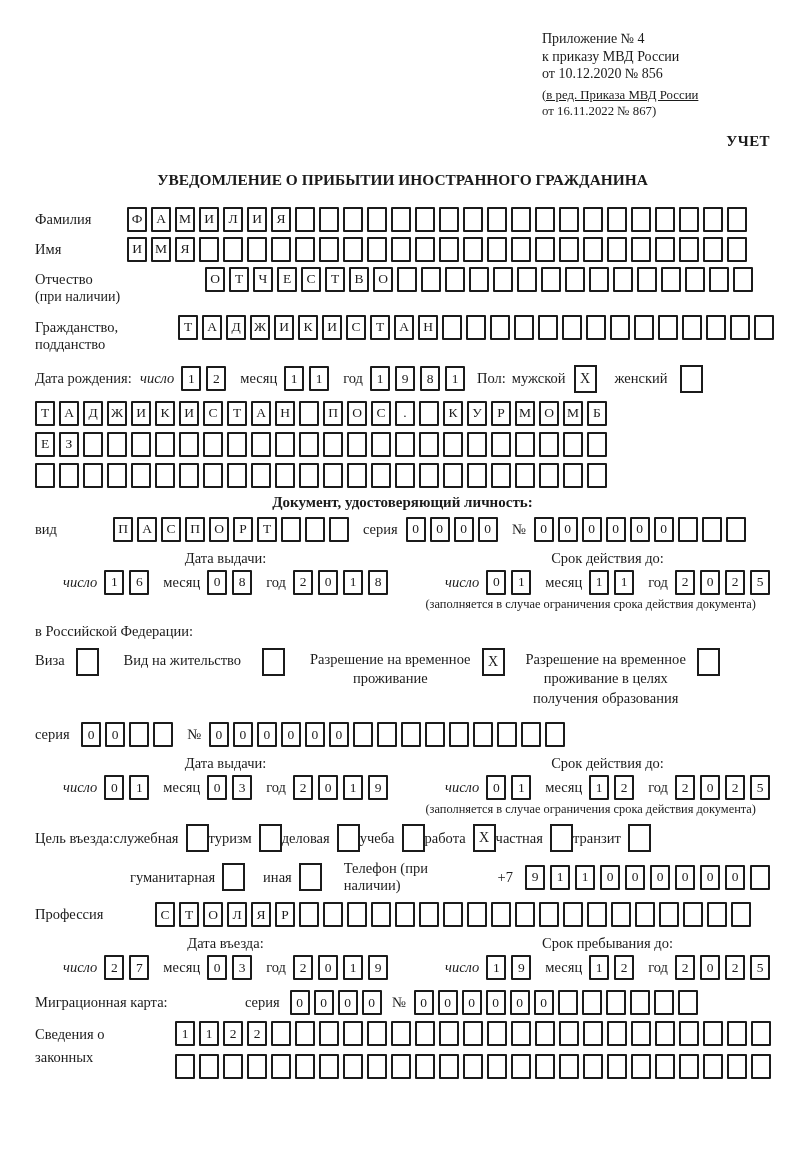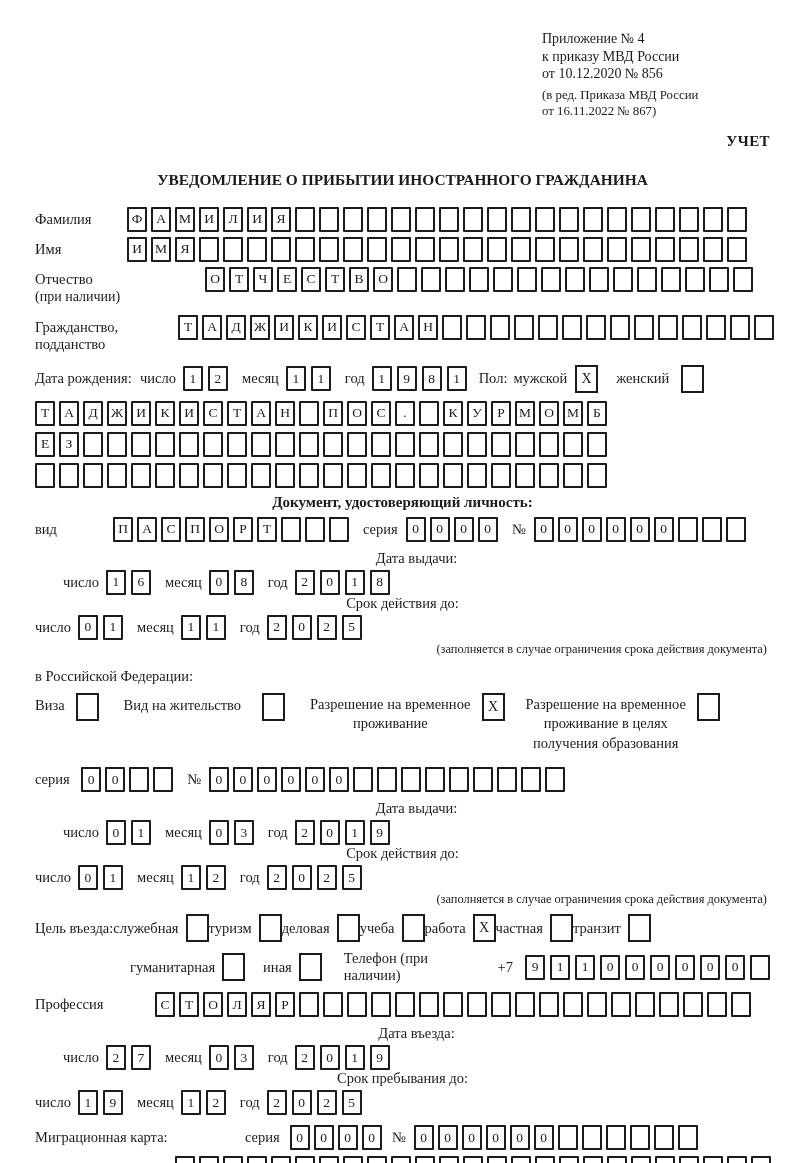--- a/index.html
+++ b/index.html
@@ -4,21 +4,21 @@
 <style>
   html,body{margin:0;padding:0;background:#fff;}
   .page{
     position:relative;width:800px;height:1163px;box-sizing:border-box;
     padding:30px 30px 0 35px;background:#fff;color:var(--ink,#1b1b1b);
     font-family:"Liberation Serif","DejaVu Serif",serif;font-size:14.5px;overflow:hidden;
   }
   
   .appendix{margin-left:auto;width:228px;font-size:14px;line-height:17.5px;}
   .appendix .amend{font-size:12.8px;line-height:16px;}
-  .appendix .amend.first{margin-top:4px;}
+  .appendix .amend.first{margin-top:4px;text-decoration:underline;}
   .forma{text-align:right;font-weight:bold;font-size:15px;margin-top:14px;letter-spacing:.4px;}
   .title{margin-top:18px;text-align:center;font-weight:bold;font-size:15.4px;line-height:23px;}
   .blank-underline{display:inline-block;width:62px;border-bottom:2px solid var(--ink,#1b1b1b);margin-left:10px;height:14px;}
   .sec1{margin-top:20px;font-weight:bold;font-size:14.4px;letter-spacing:.2px;}
   .rows{margin-top:16px;}
   
   .frow{display:flex;align-items:flex-start;margin-bottom:5px;}
   .lbl{flex:none;padding-top:4px;line-height:17px;}
   .lbl .l2{font-size:14px;}
   .cells{display:inline-flex;gap:4px;flex:none;}
@@ -28,27 +28,27 @@
     font-size:13.5px;background:#fff;
   }
   .cbox{
     display:inline-flex;align-items:center;justify-content:center;flex:none;
     width:19px;height:24px;border:2px solid var(--ink,#1b1b1b);font-size:14px;background:#fff;
   }
   .stack{display:flex;flex-direction:column;gap:6px;}
   
   .dmy{display:inline-flex;align-items:center;}
   .dmy .dmy-label{margin:0 7px 0 14px;}
-  .dmy .dmy-label:first-child{margin-left:0;}
+  .dmy .dmy-label:first-child{margin-left:0;font-style:italic;}
   .dmy .cells{gap:5px;}
-  .dual{display:flex;justify-content:space-between;margin:8px 0 24px 0;flex-direction:column;}
+  .dual{display:flex;justify-content:space-between;margin:8px 0 24px 0;}
   .half{position:relative;}
   .half.left{margin-left:28px;}
   .dmy-title{text-align:center;font-size:14.5px;margin-bottom:3px;}
-  .note{position:absolute;right:3px;top:100%;margin-top:2px;white-space:nowrap;font-size:12.4px;}
+  .note{position:absolute;right:14px;top:100%;margin-top:2px;white-space:nowrap;font-size:12.4px;}
   .center-bold{text-align:center;font-weight:bold;font-size:15px;margin:6px 0 6px 0;}
   .inline-label{margin:4px 8px 0 14px;}
   .intro{line-height:25px;}
   
   .options-row{display:flex;align-items:flex-start;gap:11px;margin:4px 0 14px 0;}
   .options-row .opt-single{padding-top:4px;}
   .opt-block{text-align:center;line-height:19.5px;padding-top:2px;}
   
   .purpose1{display:flex;align-items:center;justify-content:flex-start;margin:14px 0 8px 0;}
   .purpose1 .pair, .purpose2 .pair{display:inline-flex;align-items:center;gap:7px;}

